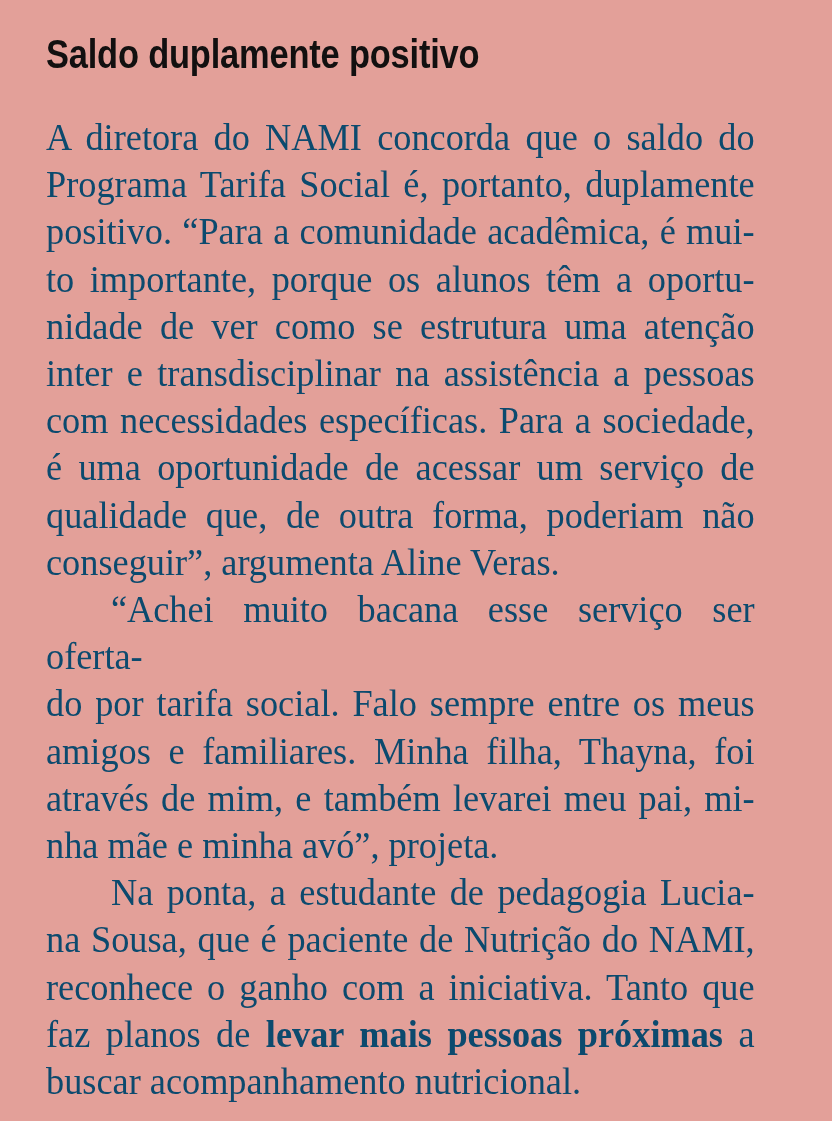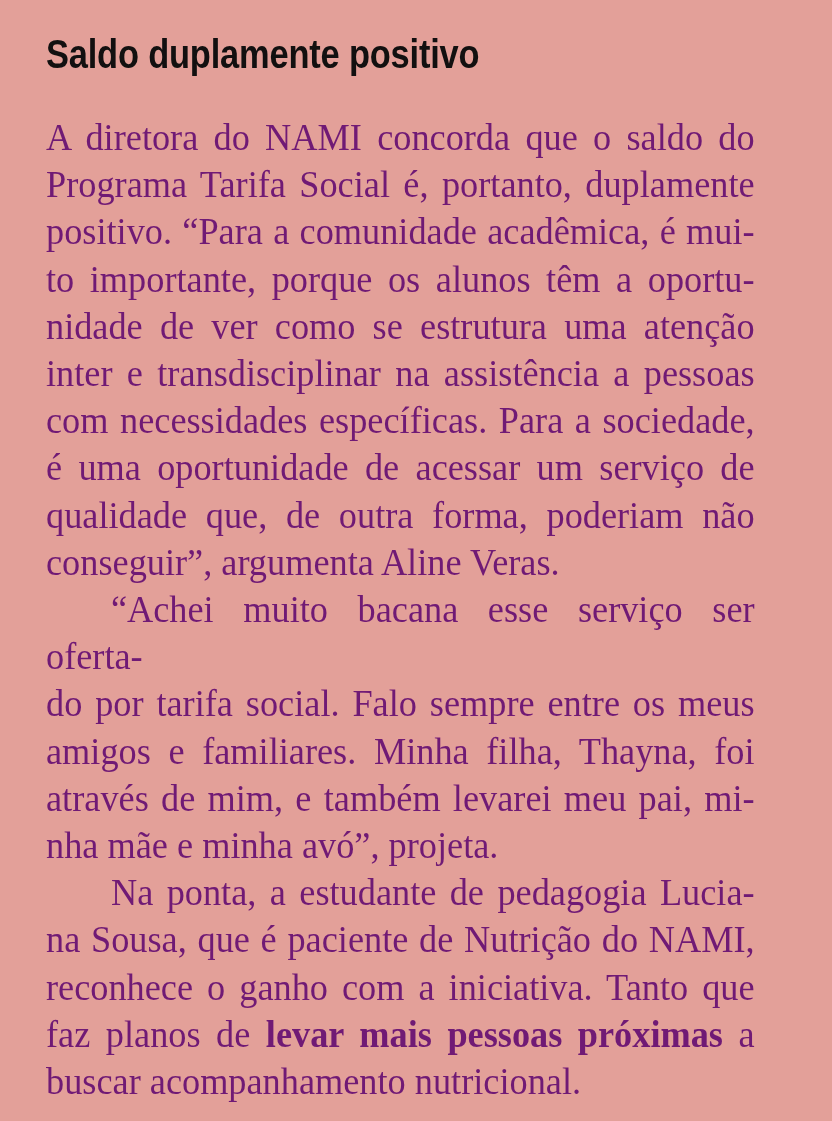--- a/index.html
+++ b/index.html
@@ -85,21 +85,21 @@
   }
 </style>
 </head>
 <body style="background: rgb(227, 160, 153);">
 
 <div class="page" style="background: rgb(227, 160, 153);">
   <div class="content">
 
     <h1 class="headline">Saldo duplamente positivo</h1>
 
-    <div class="article-body" style="color: #701a75; margin-top: 36px;">
+    <div class="article-body" style="color: #0c4a6e; margin-top: 36px;">
 
       <p class="para">
         <span class="tline">A diretora do NAMI concorda que o saldo do</span>
         <span class="tline">Programa Tarifa Social é, portanto, duplamente</span>
         <span class="tline">positivo. “Para a comunidade acadêmica, é mui-</span>
         <span class="tline">to importante, porque os alunos têm a oportu-</span>
         <span class="tline">nidade de ver como se estrutura uma atenção</span>
         <span class="tline">inter e transdisciplinar na assistência a pessoas</span>
         <span class="tline">com necessidades específicas. Para a sociedade,</span>
         <span class="tline">é uma oportunidade de acessar um serviço de</span>

